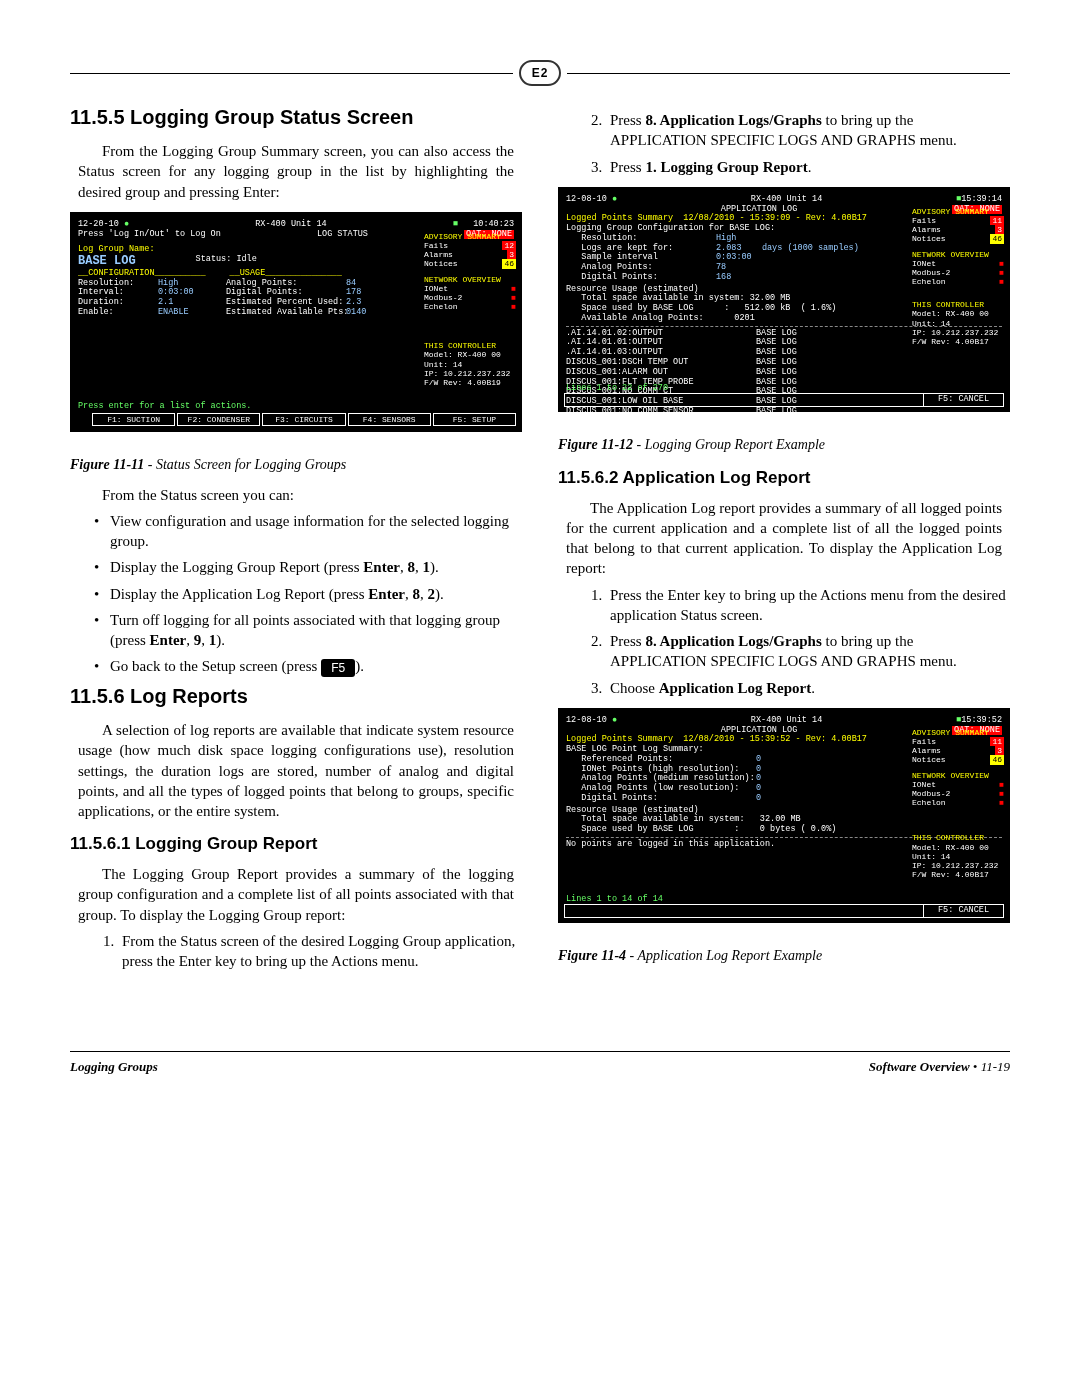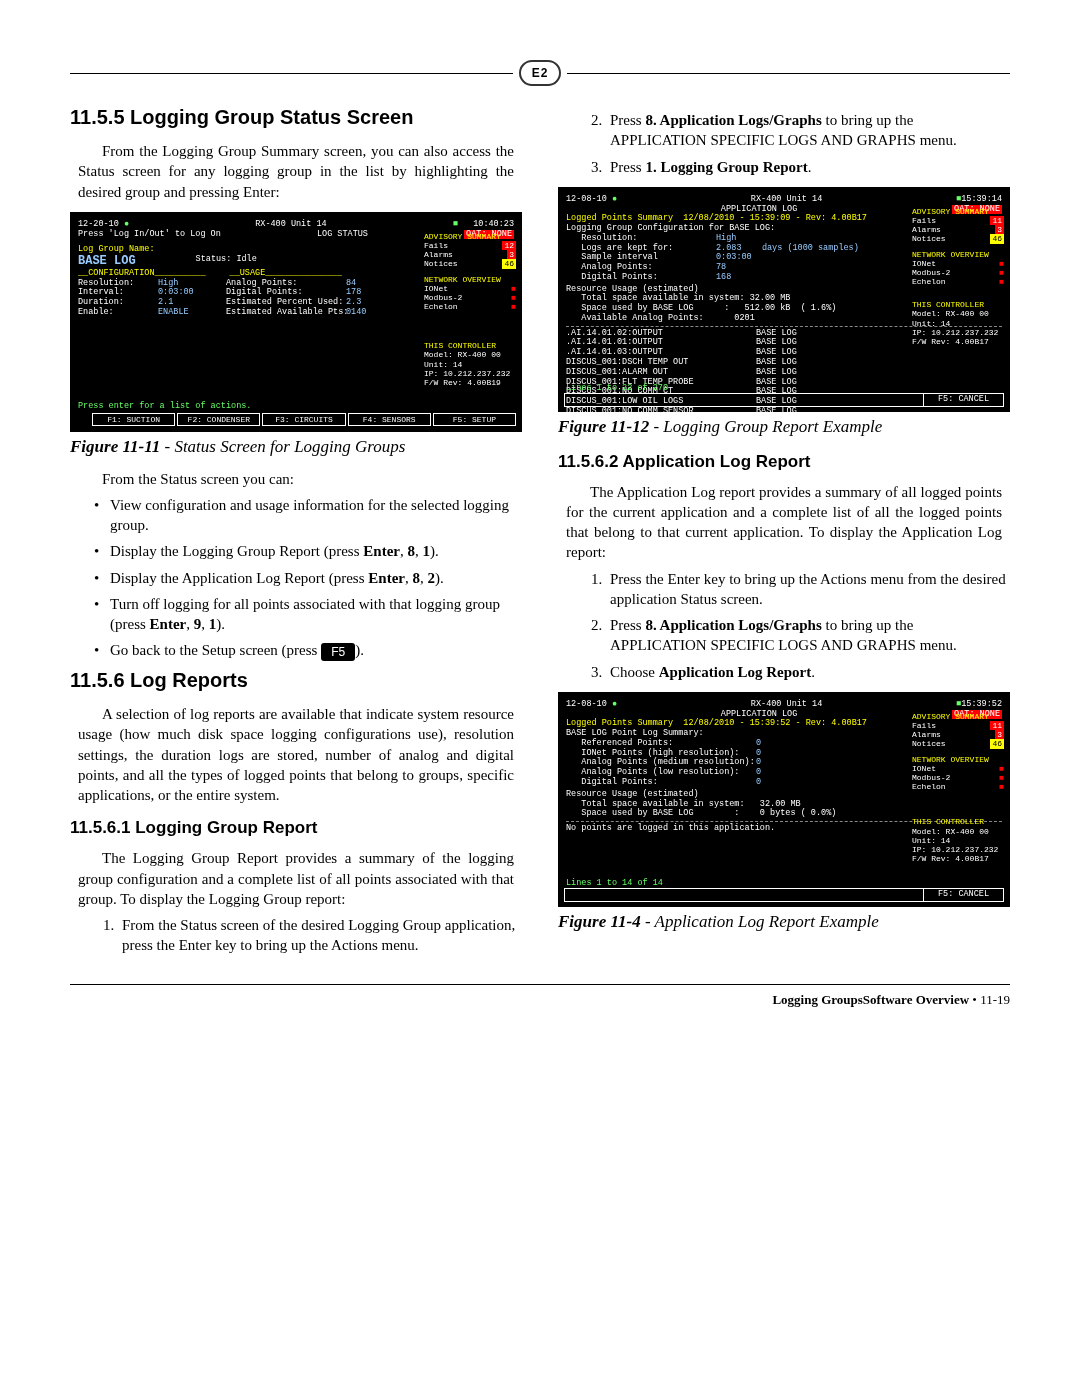--- a/index.html
+++ b/index.html
@@ -41,21 +41,21 @@
     font-size: 17px;
     margin: 12px 0 8px 0;
   }
   p { margin: 6px 8px; text-align: justify; }
   .indent { text-indent: 24px; }
   ul.bullets { list-style: none; padding-left: 40px; margin: 6px 0; }
   ul.bullets > li { position: relative; margin: 6px 0; }
   ul.bullets > li::before { content: "•"; position: absolute; left: -16px; }
   ol.nums { padding-left: 48px; margin: 6px 0; }
   ol.nums > li { margin: 6px 0; padding-left: 4px; }
-  .caption { font-style: italic; font-size: 17px; margin: 4px 0 10px 0; }
+  .caption { font-style: italic; font-size: 14px; margin: 24px 0 10px 0; }
   .caption .figlabel { font-style: italic; font-weight: bold; }
   .figbox {
     border: 2px solid #000;
     background: #000;
     color: #fff;
     font-family: "Courier New", monospace;
     font-size: 8.5px;
     line-height: 1.15;
     padding: 6px;
     margin: 10px 0 4px 0;
@@ -75,25 +75,26 @@
     background: #000;
     color: #fff;
     font-family: Arial, sans-serif;
     font-size: 12px;
     padding: 1px 10px;
     border-radius: 3px;
     vertical-align: middle;
   }
   .footer {
     display: flex;
-    justify-content: flex-end;
+    justify-content: space-between;
     font-size: 13px;
-    margin-top: 22px;
+    margin-top: 74px;
     border-top: 1.5px solid #000;
     padding-top: 6px;
+    font-style: italic;
   }
   .footer .left { font-weight: bold; }
   .footer .right .bold { font-weight: bold; }
   .side-panel {
     position: absolute;
     right: 4px; top: 18px;
     width: 92px;
     font-size: 8px;
   }
   .fkey-row { display:flex; gap:2px; margin-top:4px; }
@@ -342,21 +343,21 @@
           </div>
           <div class="termrow">
             <span class="termcell" style="width: 190px;">DISCUS_001:FLT TEMP PROBE</span>
             <span class="termcell">BASE LOG</span>
           </div>
           <div class="termrow">
             <span class="termcell" style="width: 190px;">DISCUS_001:NO COMM CT</span>
             <span class="termcell">BASE LOG</span>
           </div>
           <div class="termrow">
-            <span class="termcell" style="width: 190px;">DISCUS_001:LOW OIL LOGS</span>
+            <span class="termcell" style="width: 190px;">DISCUS_001:LOW OIL BASE</span>
             <span class="termcell">BASE LOG</span>
           </div>
           <div class="termrow">
             <span class="termcell" style="width: 190px;">DISCUS_001:NO COMM SENSOR</span>
             <span class="termcell">BASE LOG</span>
           </div>
         </div>
     <div class="green termcell" style="position:absolute; bottom:16px; left:6px;">Lines 1 to 22 of 270</div>
     <div style="position:absolute;bottom:3px;left:4px;right:4px;border:1px solid #fff;display:flex;">
       <div style="flex:4"></div>

